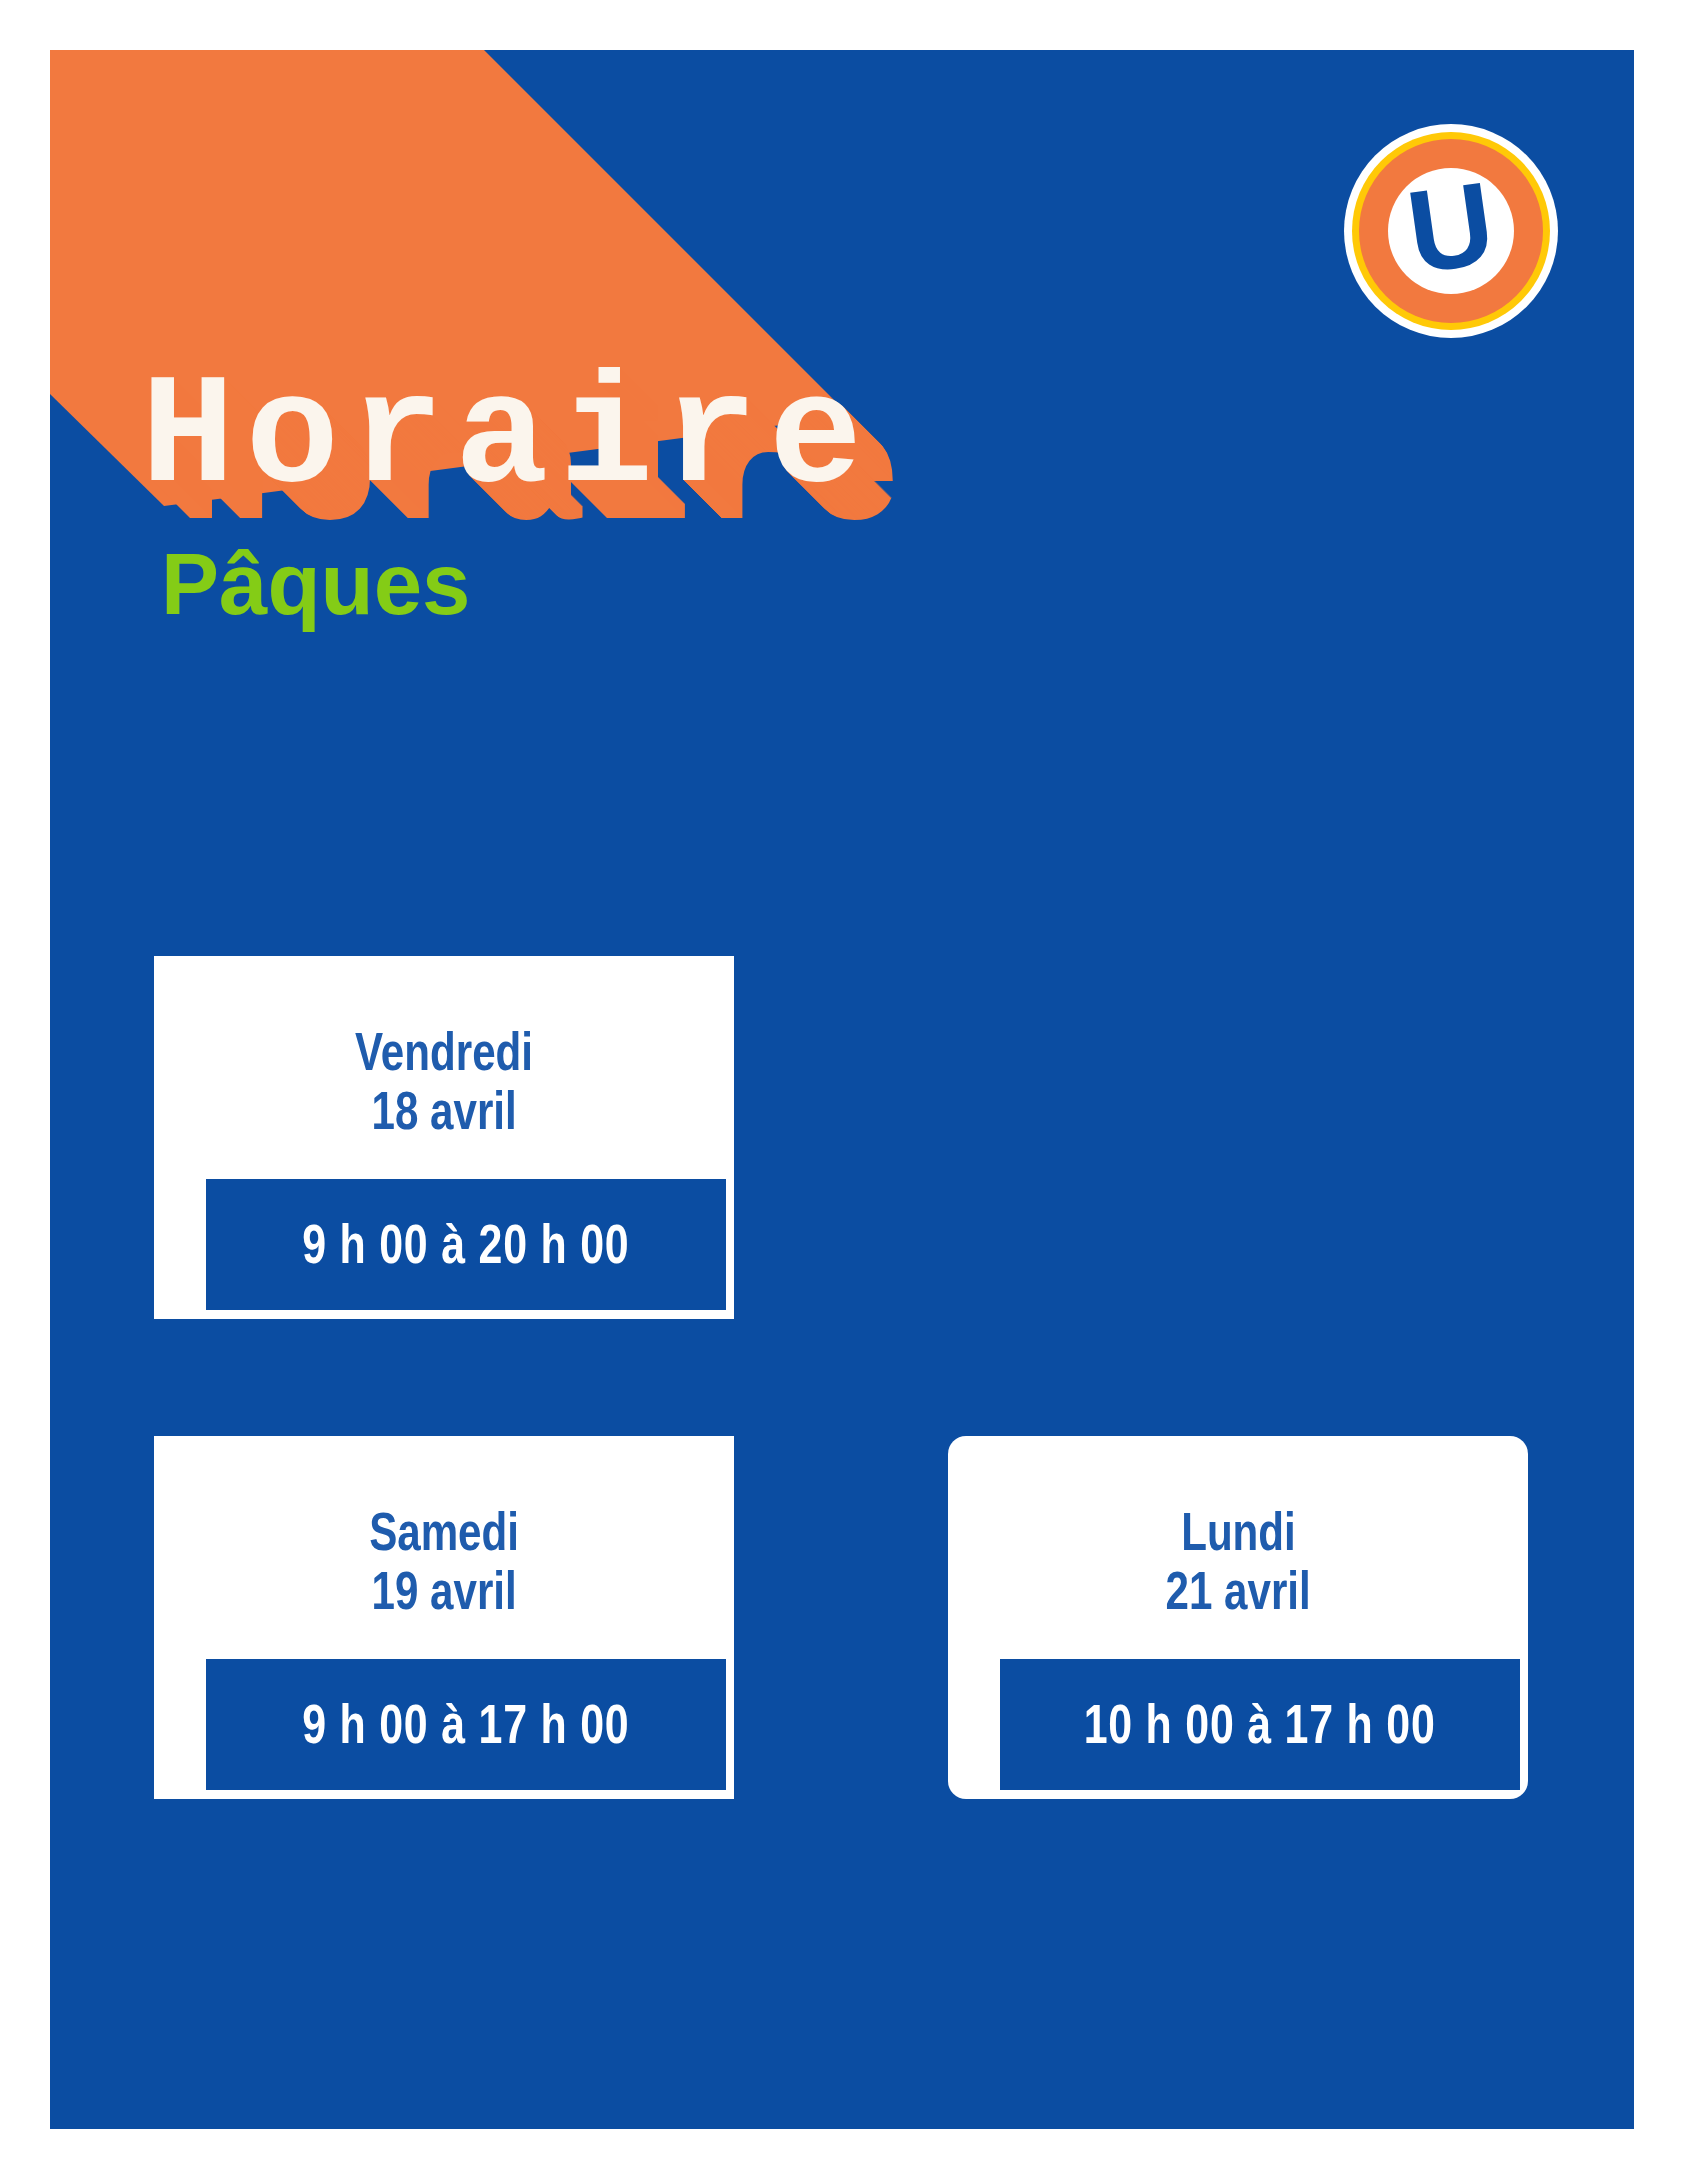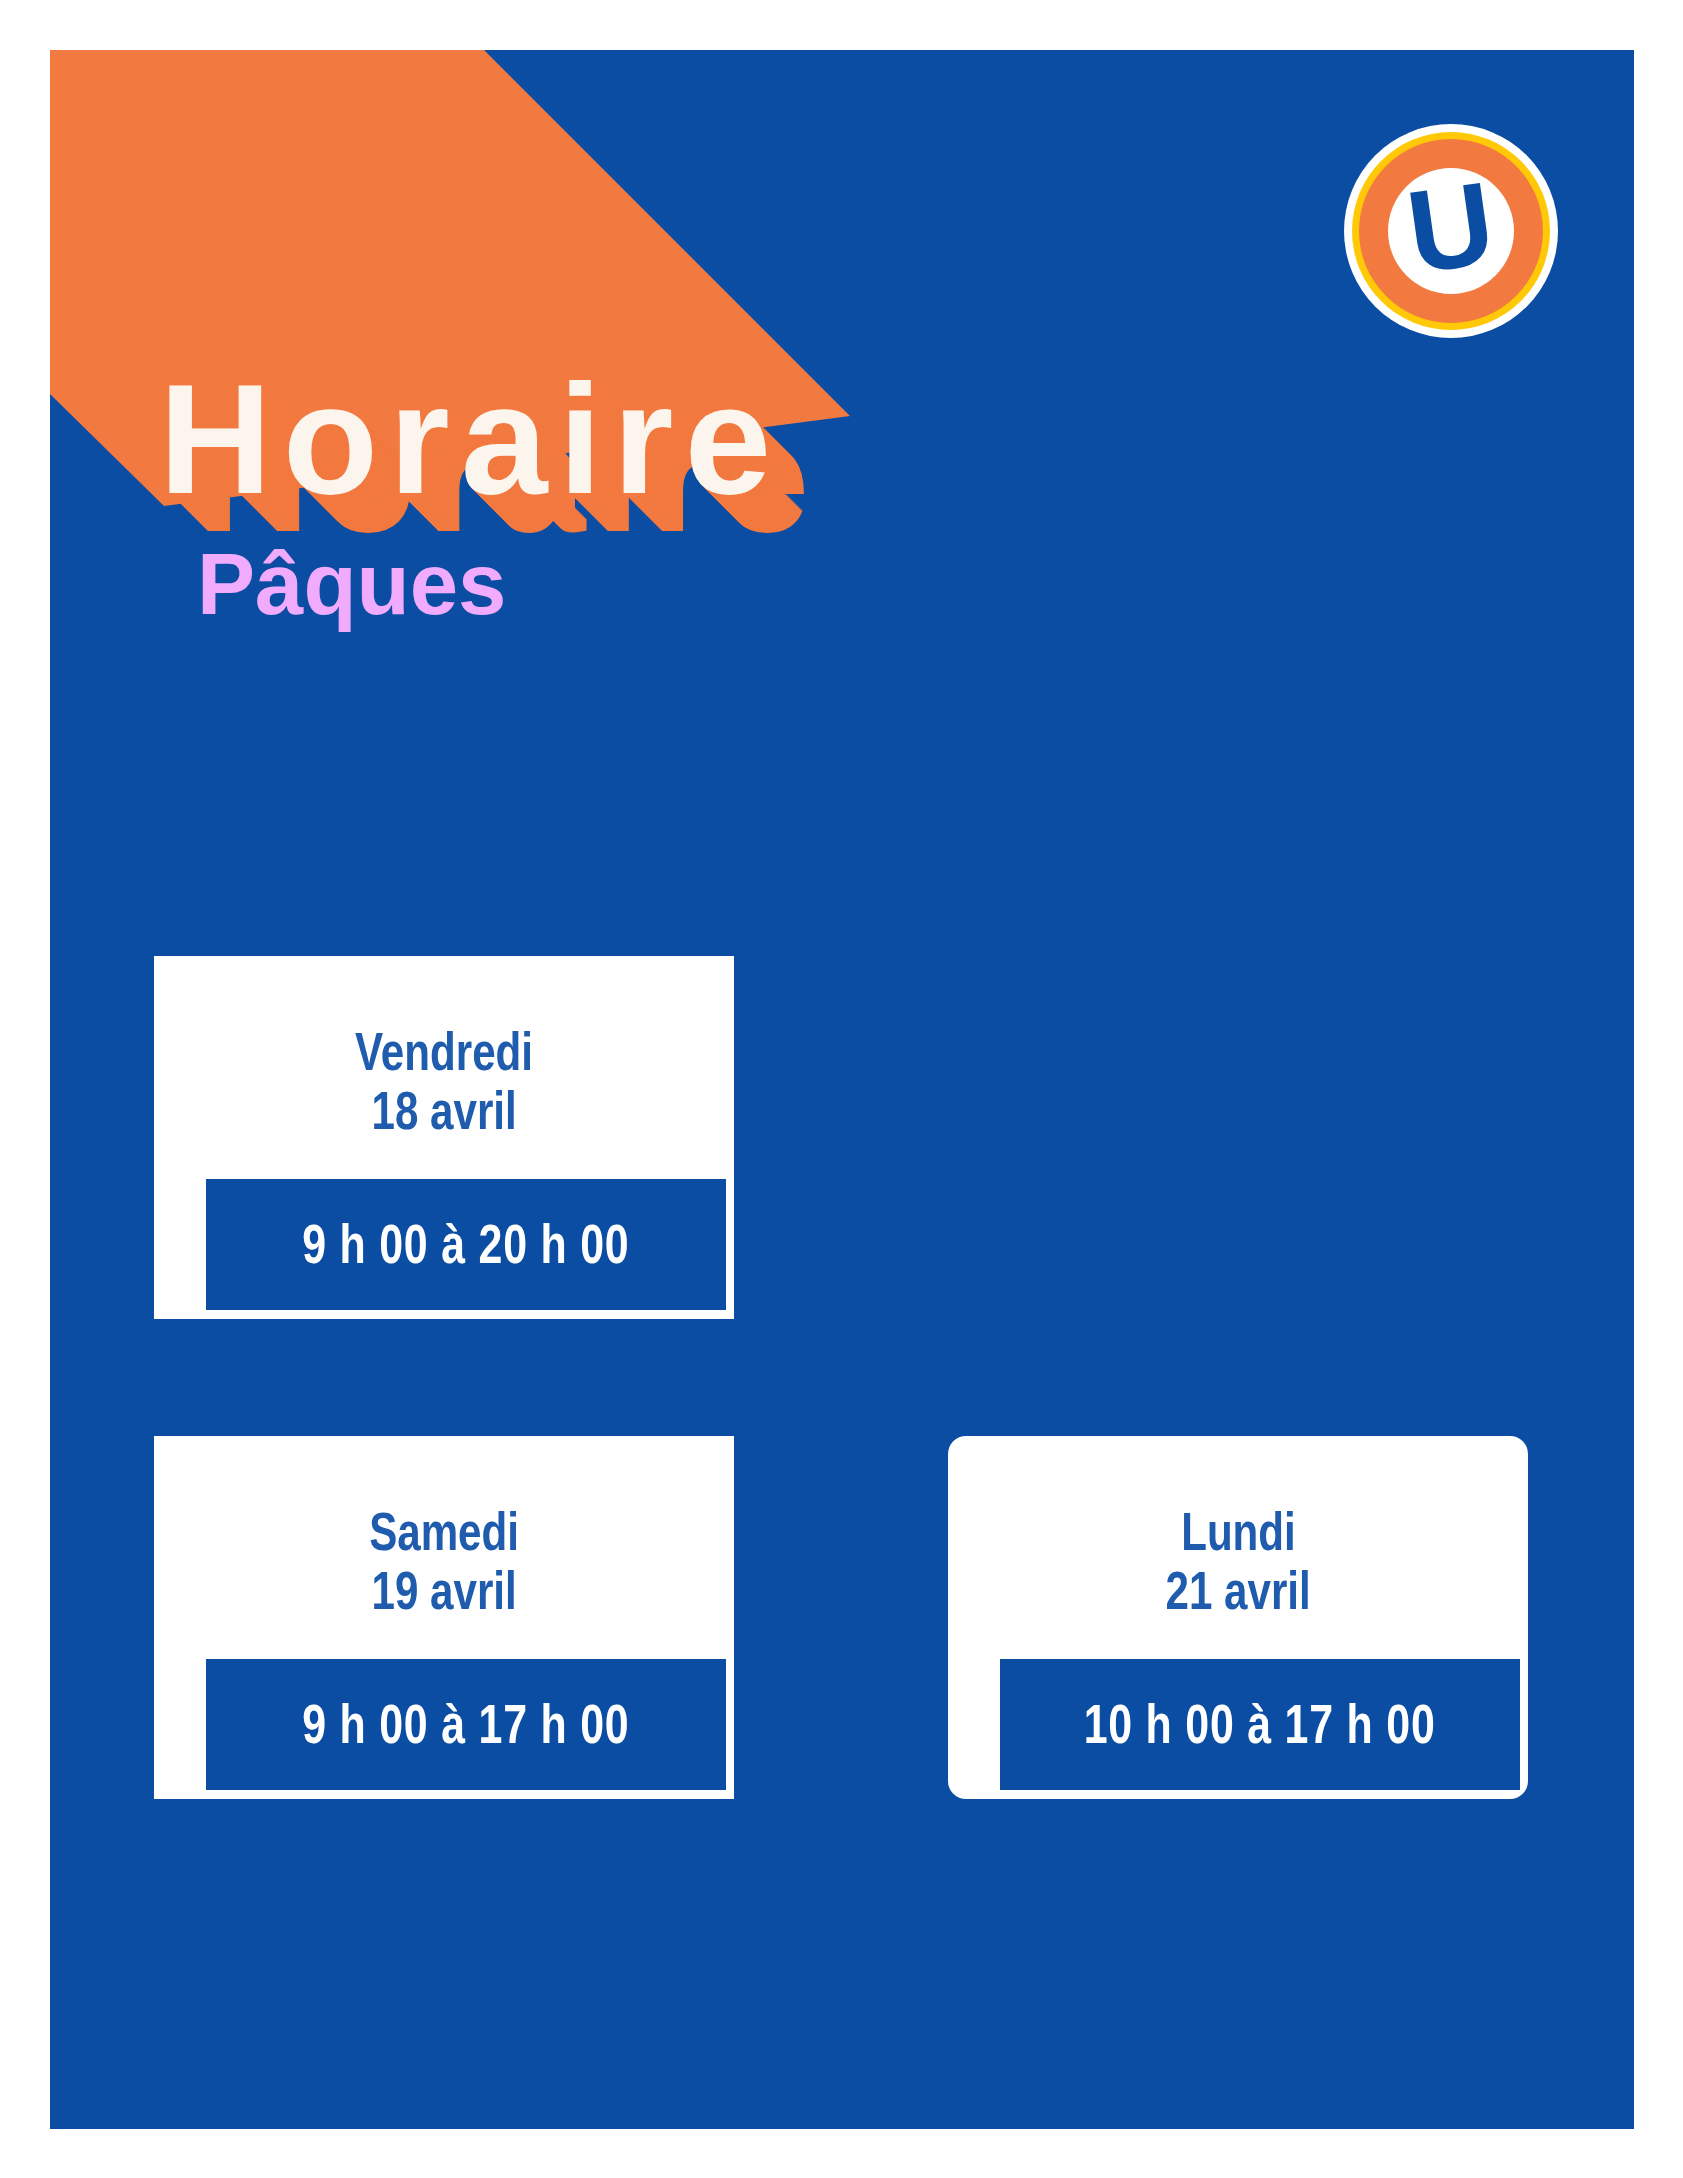--- a/index.html
+++ b/index.html
@@ -21,32 +21,32 @@
     position:absolute;left:50px;top:50px;width:1584px;height:2079px;
     background:var(--blue);
   }
   
   .orange-shape{
     position:absolute;left:0;top:0;width:100%;height:100%;
     background:var(--orange);
     clip-path:polygon(0px 0px, 434px 0px, 800px 366px, 114px 456px, 0px 344px);
   }
   .page-title{
-    position:absolute;left:109px;top:311px;
-    font-family:Liberation Sans, sans-serif;
+    position:absolute;left:91px;top:311px;
+    font-family:Liberation Mono, monospace;
     font-weight:bold;
     font-size:156px;line-height:1;
     letter-spacing:11px;
     color:var(--title-text);
     white-space:nowrap;
   }
   .page-subtitle{
     position:absolute;left:111px;top:490px;
     font-weight:bold;font-size:87px;line-height:1;
-    color:#f0abfc;white-space:nowrap;margin-left:36px;
+    color:#84cc16;white-space:nowrap;
   }
   .logo{
     position:absolute;left:1294px;top:74px;width:214px;height:214px;
   }
   .logo .ring{position:absolute;border-radius:50%;}
   .ring-white-outer{inset:0;background:#ffffff;}
   .ring-yellow{inset:8px;background:var(--yellow);}
   .ring-orange{inset:15px;background:var(--orange);}
   .ring-white-inner{inset:44px;background:#ffffff;display:flex;align-items:center;justify-content:center;}
   .logo-letter{

